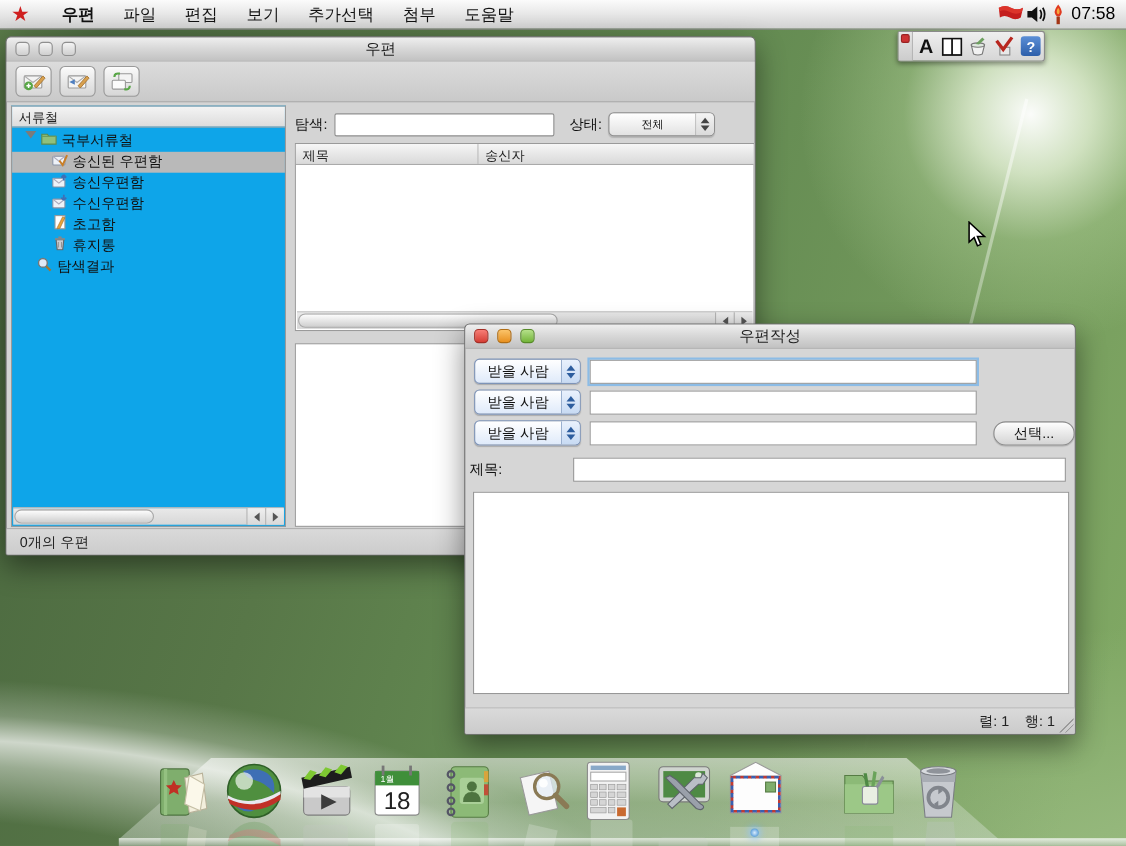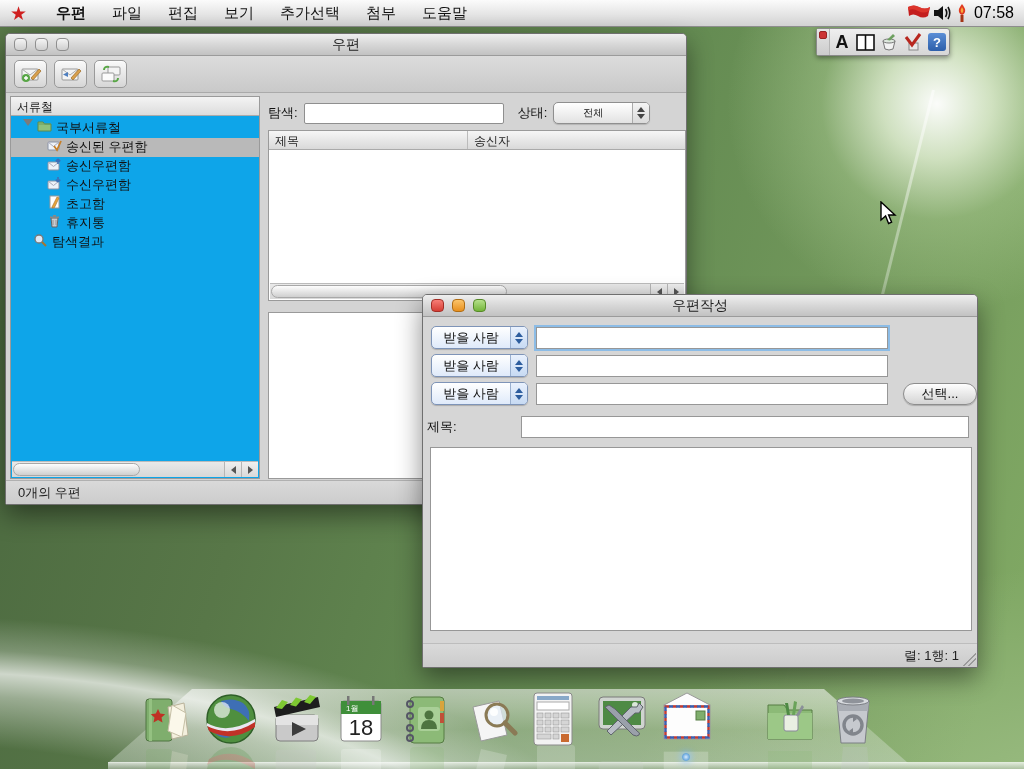--- a/index.html
+++ b/index.html
@@ -71,41 +71,41 @@
   #state-label{margin-left:14px;}
   .aqua-select{margin-left:6px;width:97px;height:22px;border:1px solid #8f8f8f;border-radius:5px;background:linear-gradient(#ffffff,#e2e2e2);display:flex;align-items:center;box-shadow:0 1px 1px rgba(0,0,0,.15);}
   .aqua-select .val{flex:1;text-align:center;font-size:10px;}
   .aqua-select .spin{width:17px;height:100%;border-left:1px solid #aaa;display:flex;flex-direction:column;align-items:center;justify-content:center;gap:2px;background:linear-gradient(#f4f4f4,#dadada);border-radius:0 4px 4px 0;}
   .tri-up{width:0;height:0;border-left:4px solid transparent;border-right:4px solid transparent;border-bottom:5px solid #444;}
   .tri-dn{width:0;height:0;border-left:4px solid transparent;border-right:4px solid transparent;border-top:5px solid #444;}
 
   #msglist{position:absolute;left:262px;top:96px;width:418px;height:171px;border:1px solid #9a9a9a;background:#fff;}
   #msglist .cols{display:flex;height:19px;background:linear-gradient(#f6f6f6,#d9d9d9);border-bottom:1px solid #aaa;font-size:12px;color:#222;}
   #msglist .col{padding:2px 0 0 6px;}
-  #msglist .col.c1{width:199px;border-right:1px solid #bbb;}
+  #msglist .col.c1{width:166px;border-right:1px solid #bbb;}
   #msglist .col.c2{flex:1;}
   #splitter{position:absolute;left:262px;top:270px;width:418px;height:6px;display:flex;align-items:center;justify-content:center;}
   #splitter .dot{width:4px;height:4px;border-radius:50%;background:#9a9a9a;}
   #preview{position:absolute;left:262px;top:278px;width:418px;height:167px;border:1px solid #9a9a9a;background:#fff;}
   #mail-status{position:absolute;left:0;bottom:0;width:100%;height:24px;border-top:1px solid #b0b0b0;display:flex;align-items:center;padding-left:12px;font-size:13px;color:#222;background:linear-gradient(#d9d9d9,#cccccc);}
 
   
   #composewin{left:422px;top:294px;width:556px;height:374px;background:#d6d6d6;}
   .crow{position:absolute;left:8px;display:flex;align-items:center;gap:8px;}
   .recip{width:97px;height:23px;border:1px solid #7e94b8;border-radius:5px;background:linear-gradient(#ffffff,#dfeafa);display:flex;align-items:center;box-shadow:0 1px 1px rgba(0,0,0,.2);}
   .recip .lbl{flex:1;text-align:center;font-size:13px;color:#111;}
   .recip .spin{width:17px;height:100%;border-left:1px solid #9ab0cf;display:flex;flex-direction:column;align-items:center;justify-content:center;gap:2px;background:linear-gradient(#e9f1fd,#c7daf3);border-radius:0 4px 4px 0;}
   .recip .tri-up{border-bottom-color:#2d5d9e;}
   .recip .tri-dn{border-top-color:#2d5d9e;}
   .cfield{height:22px;border:1px solid #979797;background:#fff;}
   .cfield.focused{outline:2px solid #8cbce6;outline-offset:0;}
   .pillbtn{width:74px;height:22px;border:1px solid #8d8d8d;border-radius:11px;background:linear-gradient(#fefefe,#d4d4d4);font-size:13px;color:#111;text-align:center;line-height:20px;box-shadow:0 1px 1px rgba(0,0,0,.2);}
   #subject-label{font-size:13px;color:#111;}
   #compose-body{position:absolute;left:7px;top:152px;width:542px;height:184px;background:#fff;border:1px solid #979797;}
-  #compose-status{position:absolute;left:0;bottom:0;width:100%;height:24px;display:flex;align-items:center;justify-content:flex-end;padding-right:18px;font-size:13px;color:#222;border-top:1px solid #bdbdbd;background:linear-gradient(#dadada,#cbcbcb);}
+  #compose-status{position:absolute;left:0;bottom:0;width:100%;height:24px;display:flex;align-items:center;justify-content:flex-end;gap:14px;padding-right:18px;font-size:13px;color:#222;border-top:1px solid #bdbdbd;background:linear-gradient(#dadada,#cbcbcb);}
   #grip{position:absolute;right:1px;bottom:1px;width:13px;height:13px;background:
       linear-gradient(135deg,transparent 48%,#9a9a9a 49%,#9a9a9a 54%,transparent 55%),
       linear-gradient(135deg,transparent 68%,#9a9a9a 69%,#9a9a9a 74%,transparent 75%);}
 
   
   #dock{position:absolute;left:0;bottom:0;width:1024px;height:92px;}
   #shelf{position:absolute;left:108px;bottom:6px;width:800px;height:74px;background:linear-gradient(rgba(255,255,255,.55),rgba(235,240,233,.30) 55%,rgba(215,225,215,.42));clip-path:polygon(10.5% 0,89.5% 0,100% 100%,0 100%);}
   #shelf-front{position:absolute;left:108px;bottom:0;width:916px;height:7px;background:linear-gradient(rgba(250,252,250,.8),rgba(190,200,190,.55));}
   #dock-icons{position:absolute;left:138px;bottom:22px;display:flex;align-items:flex-end;gap:9px;}
   .dicon{width:56px;height:56px;position:relative;}

